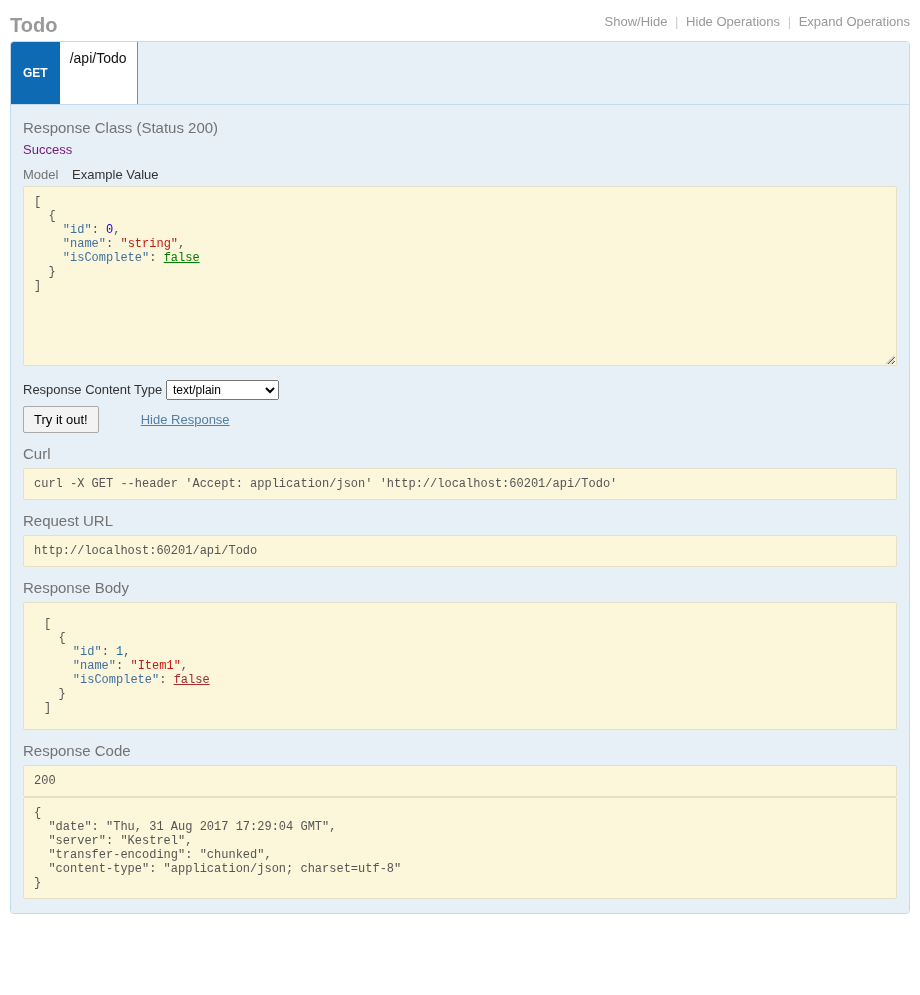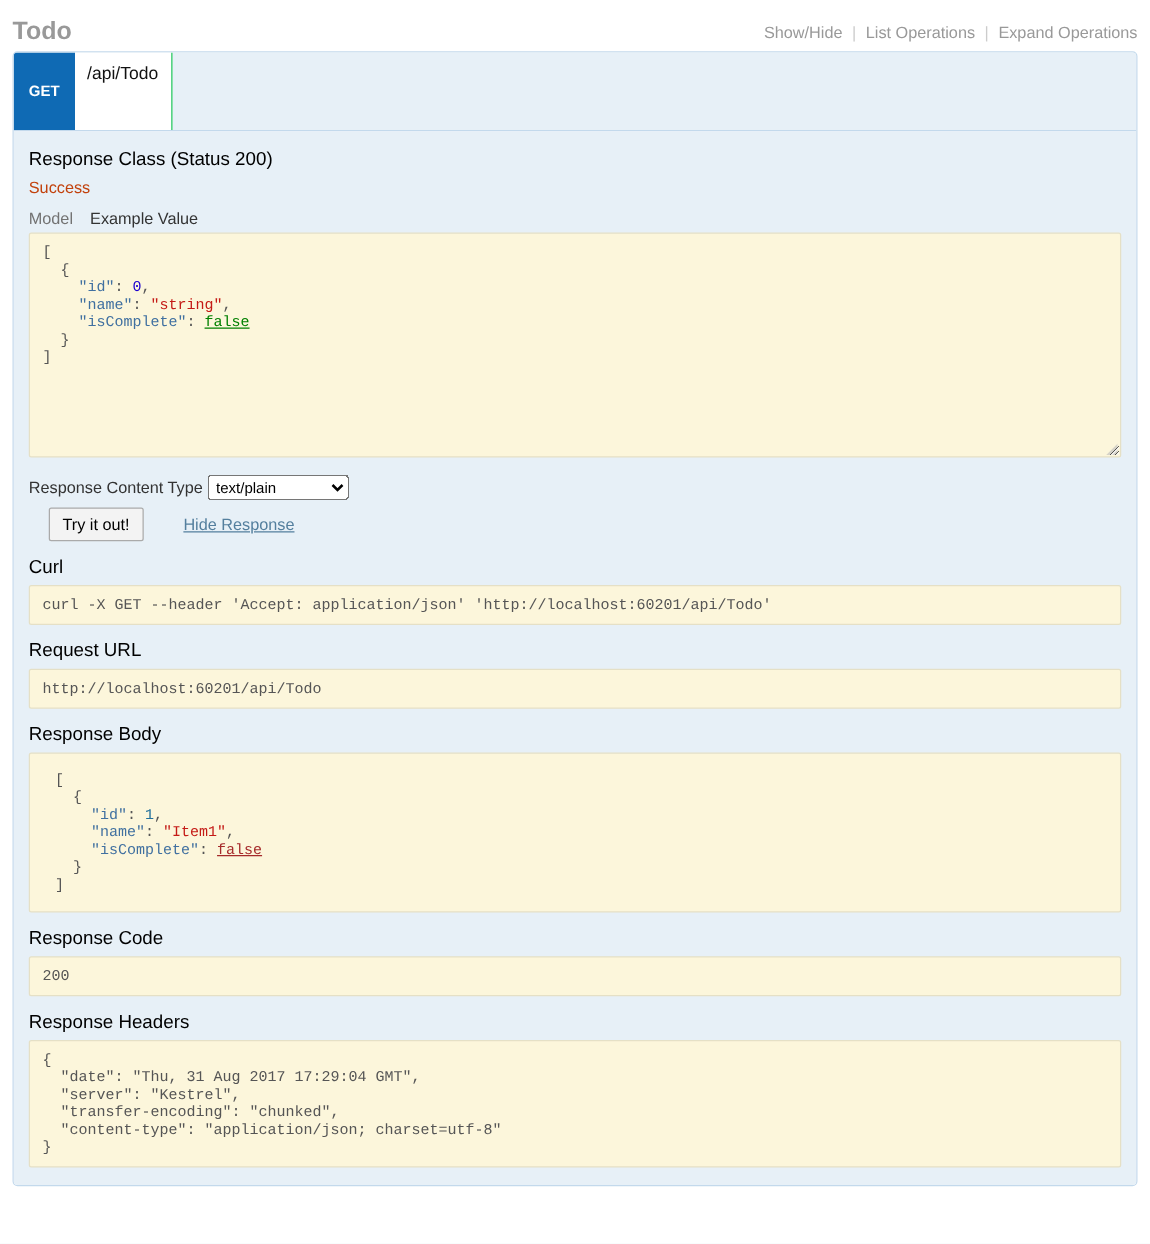--- a/index.html
+++ b/index.html
@@ -8,21 +8,21 @@
     padding: 10px;
     font-family: "Helvetica Neue", Helvetica, Arial, sans-serif;
     font-size: 14px;
     color: #333;
     background: #fff;
     width: 920px;
   }
   .header-row {
     display: flex;
     justify-content: space-between;
-    align-items: center;
+    align-items: flex-start;
     padding: 4px 0 4px 0;
   }
   .api-title {
     font-size: 20px;
     font-weight: bold;
     color: #999;
     margin: 0;
   }
   .op-links {
     font-size: 13px;
@@ -65,29 +65,29 @@
     color: #111;
     flex: 0 0 auto;
     border-right: 1px solid #22c55e;
   }
   .op-bar-fill { flex: 1; }
   .body-area {
     background: #e7f0f7;
     padding: 10px 12px 14px;
   }
   .sec-title {
-    color: #000000;
+    color: #737373;
     font-size: 15px;
     font-weight: 500;
     margin: 12px 0 6px;
   }
   .sec-title.first { margin-top: 4px; }
   .subtext {
     font-size: 13px;
-    color: #c2410c;
+    color: #701a75;
     margin: 4px 0 10px;
   }
   .tab-row {
     font-size: 13px;
     margin-bottom: 4px;
   }
   .tab-model {
     color: #737373;
     margin-right: 10px;
     cursor: pointer;
@@ -130,21 +130,22 @@
     font-size: 13px;
   }
   .content-type-row select {
     font-size: 12px;
     padding: 1px 2px;
     width: 113px;
   }
   .try-row {
     display: flex;
     align-items: center;
-    margin: 6px 16px 10px;
+    gap: 10px;
+    margin: 6px 0 10px;
   }
   .try-btn {
     font-size: 13px;
     padding: 5px 10px;
     background: #f3f3f3;
     border: 1px solid #aaa;
     border-radius: 2px;
     cursor: pointer;
   }
   .hide-link {
@@ -167,21 +168,21 @@
   .response-body-box .j-bool{ color: #a52a2a; }
 </style>
 </head>
 <body>
 
 <div class="header-row">
   <h1 class="api-title">Todo</h1>
   <div class="op-links">
     <a>Show/Hide</a>
     <span class="op-sep">|</span>
-    <a>List Operations</a>
+    <a>Hide Operations</a>
     <span class="op-sep">|</span>
     <a>Expand Operations</a>
   </div>
 </div>
 
 <div class="panel">
   <div class="op-bar">
     <div class="method-badge">GET</div>
     <div class="endpoint-path">/api/Todo</div>
     <div class="op-bar-fill"></div>
@@ -226,21 +227,20 @@
   {
     <span class="j-key">"id"</span>: <span class="j-num">1</span>,
     <span class="j-key">"name"</span>: <span class="j-str">"Item1"</span>,
     <span class="j-key">"isComplete"</span>: <span class="j-bool">false</span>
   }
 ]</div>
 
     <div class="sec-title">Response Code</div>
     <div class="code-box">200</div>
 
-    <div class="sec-title">Response Headers</div>
     <div class="code-box" id="response-headers-box">{
   "date": "Thu, 31 Aug 2017 17:29:04 GMT",
   "server": "Kestrel",
   "transfer-encoding": "chunked",
   "content-type": "application/json; charset=utf-8"
 }</div>
 
   </div>
 </div>
 

